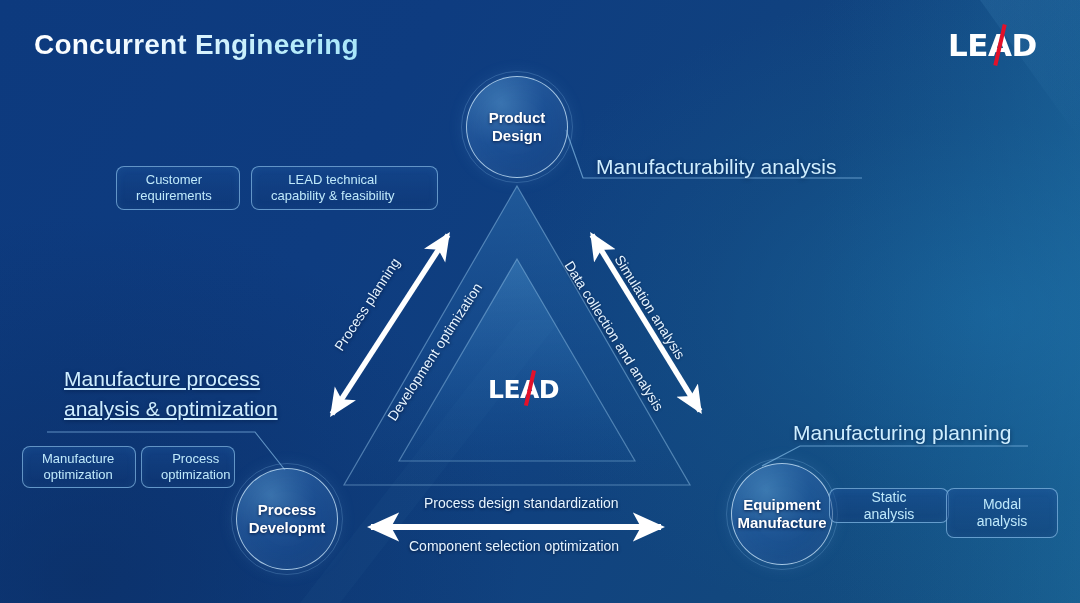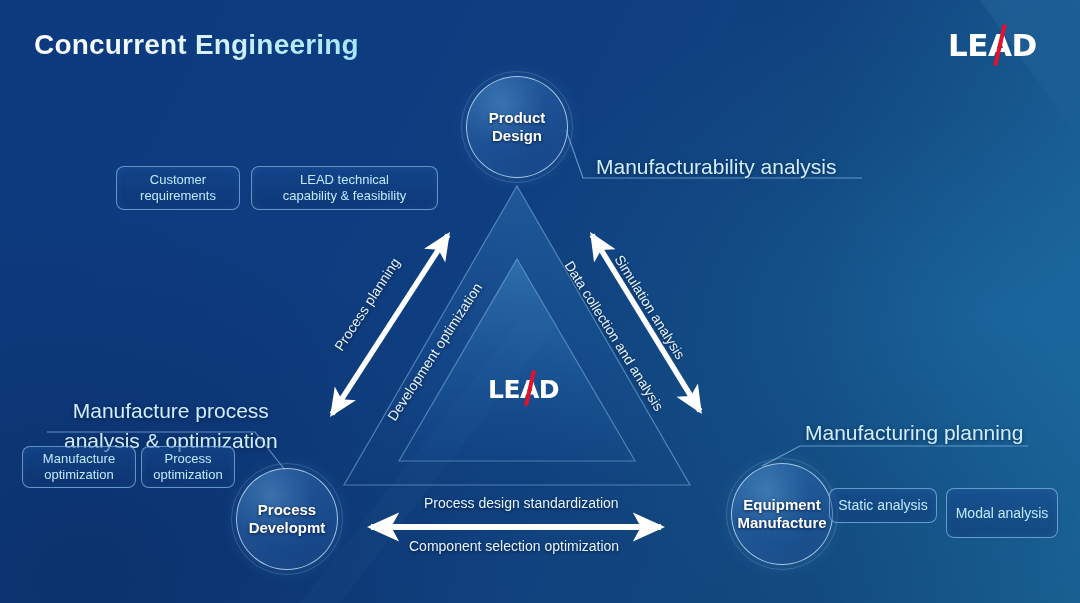--- a/index.html
+++ b/index.html
@@ -79,32 +79,32 @@
     border: 1px solid rgba(150,205,245,0.22);
   }
   
   .headline {
     position: absolute;
     color: #cfeeff; font-size: 21px; line-height: 1.45;
     white-space: nowrap;
     text-shadow: 0 1px 4px rgba(0,18,55,0.6);
   }
   #headline-right { left: 596px; top: 152px; }
-  #headline-left  { left: 64px;  top: 396px; text-align: center; }
-  #headline-br    { left: 793px; top: 418px; margin-left: 12px; }
+  #headline-left  { left: 64px;  top: 364px; text-align: left; text-decoration: underline; }
+  #headline-br    { left: 793px; top: 418px; }
   .headline .ln { display: block; }
   
   .pill {
     position: absolute;
     border: 1px solid rgba(150,205,245,0.62);
     border-radius: 8px;
     background: linear-gradient(180deg, rgba(23,74,144,0.55) 0%, rgba(15,53,113,0.42) 100%);
     color: #bfe9fb; font-size: 13px; line-height: 1.2;
-    display: flex; align-items: center; justify-content: center;
-    text-align: center; padding: 4px 8px;
+    display: flex; align-items: center; justify-content: flex-start;
+    text-align: center; padding: 4px 19px;
     box-shadow: inset 0 0 10px rgba(110,185,240,0.08);
   }
   
   .alabel {
     position: absolute;
     color: #e6f4ff; font-size: 14px; white-space: nowrap;
     transform-origin: 0 0;
     text-shadow: 0 1px 3px rgba(0,15,45,0.75);
   }
   .hlabel {
@@ -229,21 +229,21 @@
     <span>
       <span>Manufacture</span><br><span>optimization</span>
     </span>
   </div>
   <div class="pill" style="left:141px; top:446px; width:94px; height:42px;">
     <span>
       <span>Process</span><br><span>optimization</span>
     </span>
   </div>
 
-  <div class="pill" style="left:829px; top:488px; width:108px; height:35px; font-size:14px;">
+  <div class="pill" style="left:829px; top:488px; width:120px; height:35px; font-size:14px;">
     <span>Static analysis</span>
   </div>
   <div class="pill" style="left:946px; top:488px; width:112px; height:50px; font-size:14px;">
     <span>Modal analysis</span>
   </div>
 
   <div class="alabel" style="left:331px; top:345px; transform: rotate(-57deg);">Process planning</div>
   <div class="alabel" style="left:384px; top:415px; transform: rotate(-57deg);">Development optimization</div>
 
   <div class="alabel" style="left:625px; top:252px; transform: rotate(58deg);">Simulation analysis</div>

